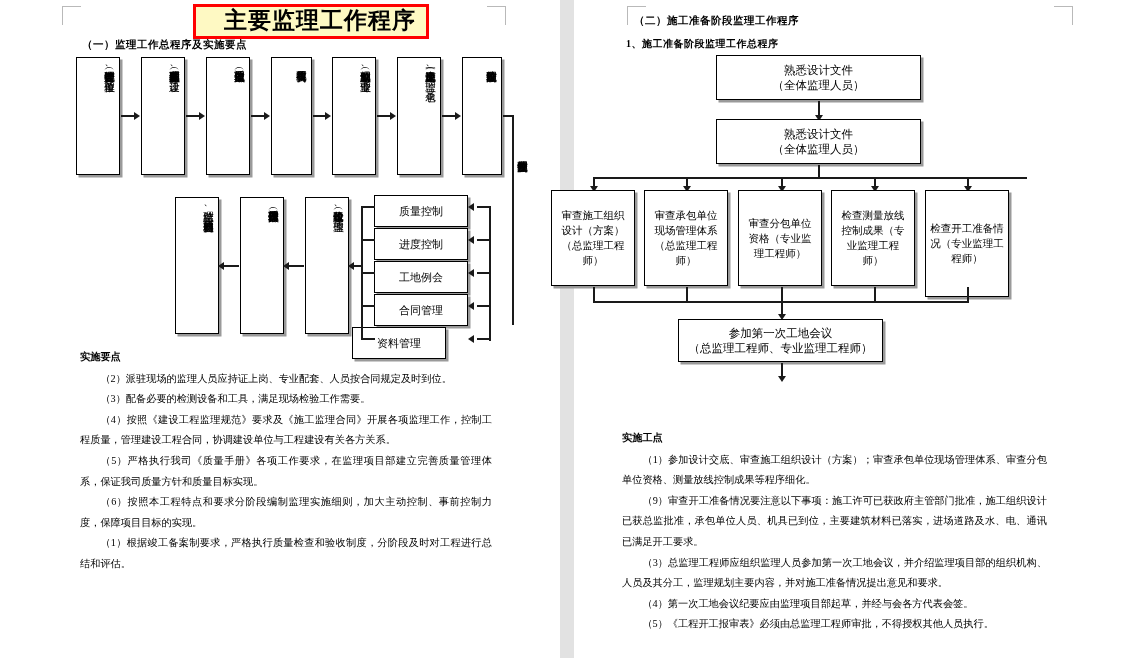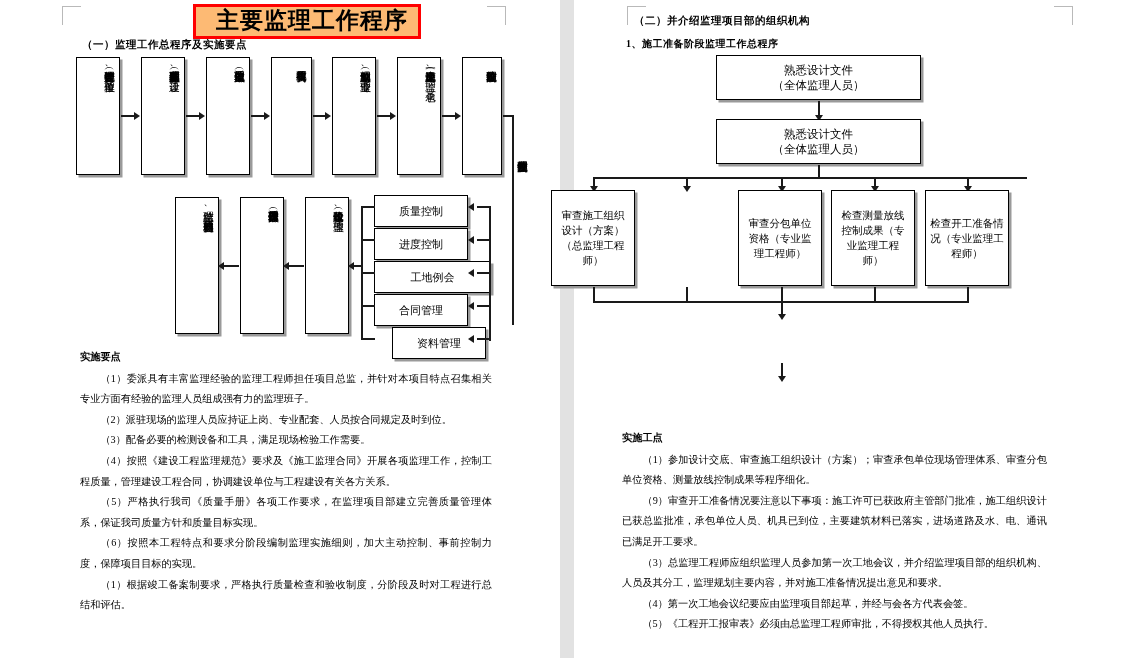--- a/index.html
+++ b/index.html
@@ -18,22 +18,22 @@
 
   
   .crop{position:absolute;width:18px;height:18px;}
   .crop.tl{border-left:1px solid #b9b9b9;border-top:1px solid #b9b9b9;}
   .crop.tr{border-right:1px solid #b9b9b9;border-top:1px solid #b9b9b9;}
 
   
   .title-box{
     position:absolute;left:193px;top:4px;
     border:3px solid #ff0000;
-    padding:1px 10px 3px 20px;
-    background:#fdba74;
+    padding:1px 10px 3px 28px;
+    background:#fef9c3;
   }
   .title-box .title-text{
     font-family:"Liberation Serif","DejaVu Serif",serif;
     font-size:23px;font-weight:bold;color:#000;letter-spacing:1px;
     line-height:25px;white-space:nowrap;
   }
 
   .sec-head{
     position:absolute;font-weight:bold;font-size:10.5px;color:#000;
     letter-spacing:.5px;white-space:nowrap;
@@ -135,23 +135,23 @@
 
     <div class="fbox vbox" style="left:462px;top:57px;width:40px;height:118px;">施工准备阶段监理控制</div>
 
     <div class="ln lnh" style="left:503px;top:115px;width:10px;"></div>
     <div class="ln lnv" style="left:512px;top:115px;height:210px;"></div>
 
     <div class="vlabel" style="left:516px;top:153px;height:180px;">实施过程中开展监理控制</div>
 
     <div class="fbox hbox" style="left:374px;top:195px;width:94px;height:23px;">质量控制</div>
     <div class="fbox hbox" style="left:374px;top:228px;width:94px;height:23px;">进度控制</div>
-    <div class="fbox hbox" style="left:374px;top:261px;width:117px;height:23px;">工地例会</div>
+    <div class="fbox hbox" style="left:374px;top:261px;width:94px;height:23px;">工地例会</div>
     <div class="fbox hbox" style="left:374px;top:294px;width:94px;height:23px;text-align:right;">合同管理</div>
-    <div class="fbox hbox" style="left:392px;top:327px;width:94px;height:23px;">资料管理</div>
+    <div class="fbox hbox" style="left:352px;top:327px;width:94px;height:23px;">资料管理</div>
 
     <div class="ln lnv" style="left:489px;top:206px;height:135px;"></div>
     <div class="ln lnh" style="left:477px;top:206px;width:13px;"></div>
     <div class="arrow-l" style="left:468px;top:203px;"></div>
     <div class="ln lnh" style="left:477px;top:239px;width:13px;"></div>
     <div class="arrow-l" style="left:468px;top:236px;"></div>
     <div class="ln lnh" style="left:477px;top:272px;width:13px;"></div>
     <div class="arrow-l" style="left:468px;top:269px;"></div>
     <div class="ln lnh" style="left:477px;top:305px;width:13px;"></div>
     <div class="arrow-l" style="left:468px;top:302px;"></div>
@@ -172,38 +172,37 @@
     <div class="fbox vbox" style="left:240px;top:197px;width:44px;height:137px;">保修阶段监理工作（监理项目部）</div>
     <div class="ln lnh" style="left:287px;top:265px;width:17px;"></div>
     <div class="arrow-l" style="left:283px;top:262px;"></div>
 
     <div class="fbox vbox" style="left:175px;top:197px;width:44px;height:137px;">监理总结、资料归档（监理项目部）</div>
     <div class="ln lnh" style="left:222px;top:265px;width:17px;"></div>
     <div class="arrow-l" style="left:218px;top:262px;"></div>
 
     <div class="body-txt" style="left:80px;top:347px;">
       <span class="sub">实施要点</span>
-      <p>（1）委派具有丰富监理经验的监理工程师担任项目总监，并针对本项目特点召集相关专业方面有经验的监理人员组成强有力的监理班子。</p>
       <p>（2）派驻现场的监理人员应持证上岗、专业配套、人员按合同规定及时到位。</p>
       <p>（3）配备必要的检测设备和工具，满足现场检验工作需要。</p>
       <p>（4）按照《建设工程监理规范》要求及《施工监理合同》开展各项监理工作，控制工程质量，管理建设工程合同，协调建设单位与工程建设有关各方关系。</p>
       <p>（5）严格执行我司《质量手册》各项工作要求，在监理项目部建立完善质量管理体系，保证我司质量方针和质量目标实现。</p>
       <p>（6）按照本工程特点和要求分阶段编制监理实施细则，加大主动控制、事前控制力度，保障项目目标的实现。</p>
       <p>（1）根据竣工备案制要求，严格执行质量检查和验收制度，分阶段及时对工程进行总结和评估。</p>
     </div>
   </div>
 
   <div class="gutter"></div>
 
   <div class="page page-right">
 
     <div class="crop tl" style="left:53px;top:6px;"></div>
     <div class="crop tr" style="left:480px;top:6px;"></div>
 
-    <div class="sec-head" style="left:60px;top:14px;">（二）并介绍监理项目部的组织机构</div>
+    <div class="sec-head" style="left:60px;top:14px;">（二）施工准备阶段监理工作程序</div>
     <div class="sec-head" style="left:52px;top:37px;font-size:10px;">1、施工准备阶段监理工作总程序</div>
 
     <div class="fbox hbox multi" style="left:142px;top:55px;width:205px;height:45px;flex-direction:column;">
       <div>熟悉设计文件</div>
       <div>（全体监理人员）</div>
     </div>
     <div class="ln lnv" style="left:244px;top:101px;height:17px;"></div>
     <div class="arrow-d" style="left:241px;top:115px;"></div>
 
     <div class="fbox hbox multi" style="left:142px;top:119px;width:205px;height:45px;flex-direction:column;">
@@ -219,33 +218,38 @@
     <div class="ln lnv" style="left:112px;top:177px;height:13px;"></div>
     <div class="arrow-d" style="left:109px;top:186px;"></div>
     <div class="ln lnv" style="left:207px;top:177px;height:13px;"></div>
     <div class="arrow-d" style="left:204px;top:186px;"></div>
     <div class="ln lnv" style="left:300px;top:177px;height:13px;"></div>
     <div class="arrow-d" style="left:297px;top:186px;"></div>
     <div class="ln lnv" style="left:393px;top:177px;height:13px;"></div>
     <div class="arrow-d" style="left:390px;top:186px;"></div>
 
     <div class="fbox hbox" style="left:-23px;top:190px;width:84px;height:96px;font-size:10.5px;line-height:15px;padding:3px 5px;">审查施工组织设计（方案）（总监理工程师）</div>
+    <div class="fbox hbox" style="left:70px;top:190px;width:84px;height:96px;font-size:10.5px;line-height:15px;padding:3px 5px;">审查承包单位现场管理体系（总监理工程师）</div>
     <div class="fbox hbox" style="left:164px;top:190px;width:84px;height:96px;font-size:10.5px;line-height:15px;padding:3px 5px;">审查分包单位资格（专业监理工程师）</div>
     <div class="fbox hbox" style="left:257px;top:190px;width:84px;height:96px;font-size:10.5px;line-height:15px;padding:3px 5px;">检查测量放线控制成果（专业监理工程师）</div>
-    <div class="fbox hbox" style="left:351px;top:190px;width:84px;height:96px;font-size:10.5px;line-height:15px;padding:3px 3px;">检查开工准备情况（专业监理工程师）</div>
+    <div class="fbox hbox" style="left:351px;top:190px;width:84px;height:107px;font-size:10.5px;line-height:15px;padding:3px 3px;">检查开工准备情况（专业监理工程师）</div>
 
     <div class="ln lnv" style="left:19px;top:287px;height:15px;"></div>
     <div class="ln lnv" style="left:112px;top:287px;height:15px;"></div>
     <div class="ln lnv" style="left:207px;top:287px;height:15px;"></div>
     <div class="ln lnv" style="left:300px;top:287px;height:15px;"></div>
     <div class="ln lnv" style="left:393px;top:287px;height:15px;"></div>
     <div class="ln lnh" style="left:19px;top:301px;width:376px;"></div>
     <div class="ln lnv" style="left:207px;top:301px;height:17px;"></div>
     <div class="arrow-d" style="left:204px;top:314px;"></div>
 
+    <div class="fbox hbox multi" style="left:104px;top:319px;width:205px;height:43px;flex-direction:column;">
+      <div>参加第一次工地会议</div>
+      <div>（总监理工程师、专业监理工程师）</div>
+    </div>
     <div class="ln lnv" style="left:207px;top:363px;height:16px;"></div>
     <div class="arrow-d" style="left:204px;top:376px;"></div>
 
 
     <div class="body-txt right" style="left:48px;top:428px;">
       <span class="sub">实施工点</span>
       <p>（1）参加设计交底、审查施工组织设计（方案）；审查承包单位现场管理体系、审查分包单位资格、测量放线控制成果等程序细化。</p>
       <p>（9）审查开工准备情况要注意以下事项：施工许可已获政府主管部门批准，施工组织设计已获总监批准，承包单位人员、机具已到位，主要建筑材料已落实，进场道路及水、电、通讯已满足开工要求。</p>
       <p>（3）总监理工程师应组织监理人员参加第一次工地会议，并介绍监理项目部的组织机构、人员及其分工，监理规划主要内容，并对施工准备情况提出意见和要求。</p>
       <p>（4）第一次工地会议纪要应由监理项目部起草，并经与会各方代表会签。</p>

